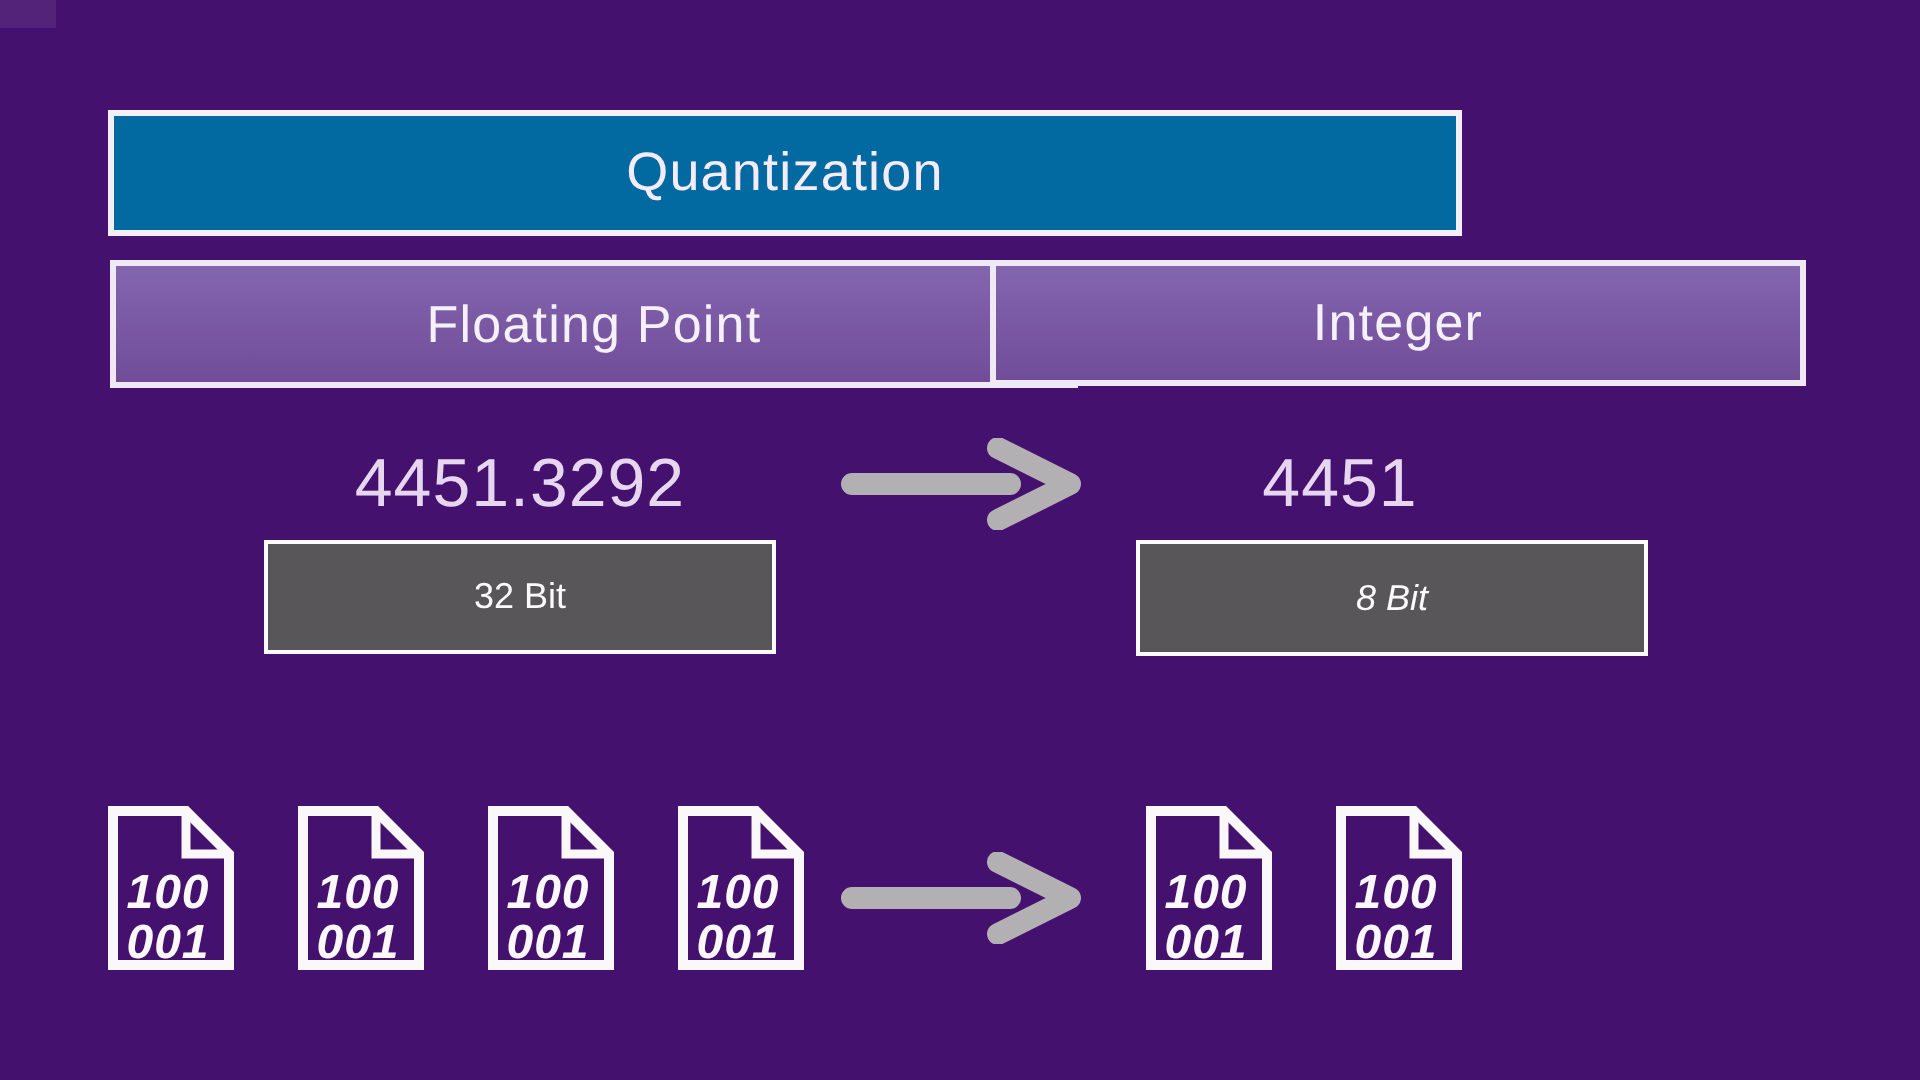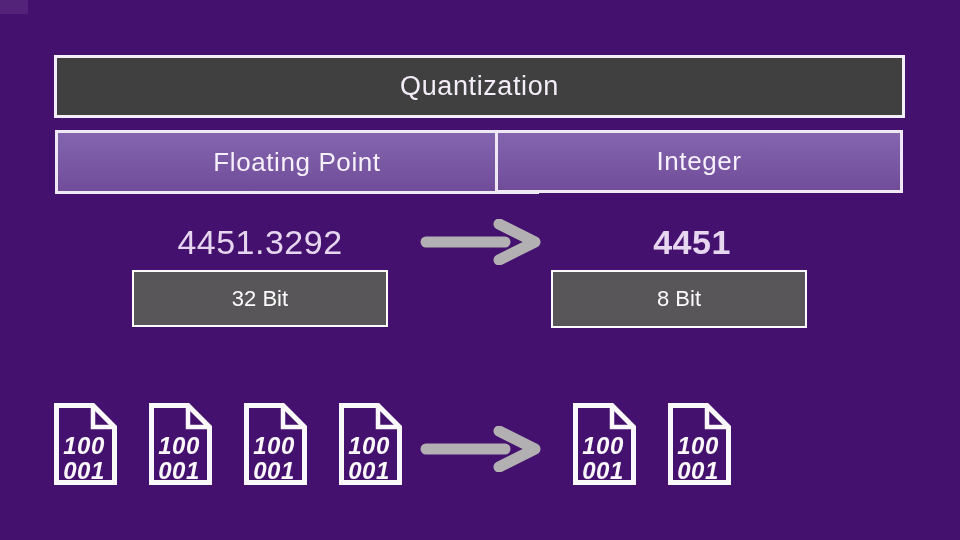--- a/index.html
+++ b/index.html
@@ -10,22 +10,22 @@
   }
   *{box-sizing:border-box;}
   .abs{position:absolute;}
 
   .corner-artifact{
     left:0;top:0;width:28px;height:14px;
     background:rgba(255,255,255,0.08);
   }
 
   .title-box{
-    left:54px;top:55px;width:851px;height:63px;
-    background:#404040;
+    left:54px;top:55px;width:677px;height:63px;
+    background:#0369a1;
     border:3px solid #f4eef9;
     display:flex;align-items:center;justify-content:center;text-align:right;
   }
   .title-box span{
     color:#f4edf9;font-size:27px;letter-spacing:0.6px;
   }
 
   .branch-box{
     height:64px;
     background:linear-gradient(180deg,#8365ae,#714d99);
@@ -37,31 +37,31 @@
   }
   .branch-left{left:55px;top:130px;width:484px;}
   .branch-right{left:495px;top:130px;width:408px;height:63px;align-items:center;}
 
   .value{
     top:221px;height:42px;
     display:flex;align-items:center;justify-content:center;
     color:#e6d6f0;font-size:34px;letter-spacing:0.5px;
   }
   .value-left{left:55px;width:410px;text-align:center;}
-  .value-right{left:488px;width:408px;font-weight:bold;}
+  .value-right{left:466px;width:408px;}
 
   .bit-box{
     top:270px;width:256px;height:58px;
     background:#585658;
     border:2px solid #fdfbfd;
     display:flex;align-items:center;justify-content:center;
   }
-  .bit-box span{color:#fbfbfb;font-size:22px;text-align:right;}
+  .bit-box span{color:#fbfbfb;font-size:18px;text-align:right;}
   .bit-left{left:132px;height:57px;}
-  .bit-right{left:551px;}
+  .bit-right{left:568px;font-style:italic;}
 
   .arrow{width:124px;height:46px;}
   .arrow line,.arrow polyline{
     fill:none;stroke:#b3b0b3;stroke-width:11;
     stroke-linecap:round;stroke-linejoin:round;
   }
   .arrow-top{left:419px;top:219px;}
   .arrow-bottom{left:419px;top:426px;}
 
   .files{display:flex;gap:30px;font-style:italic;}

